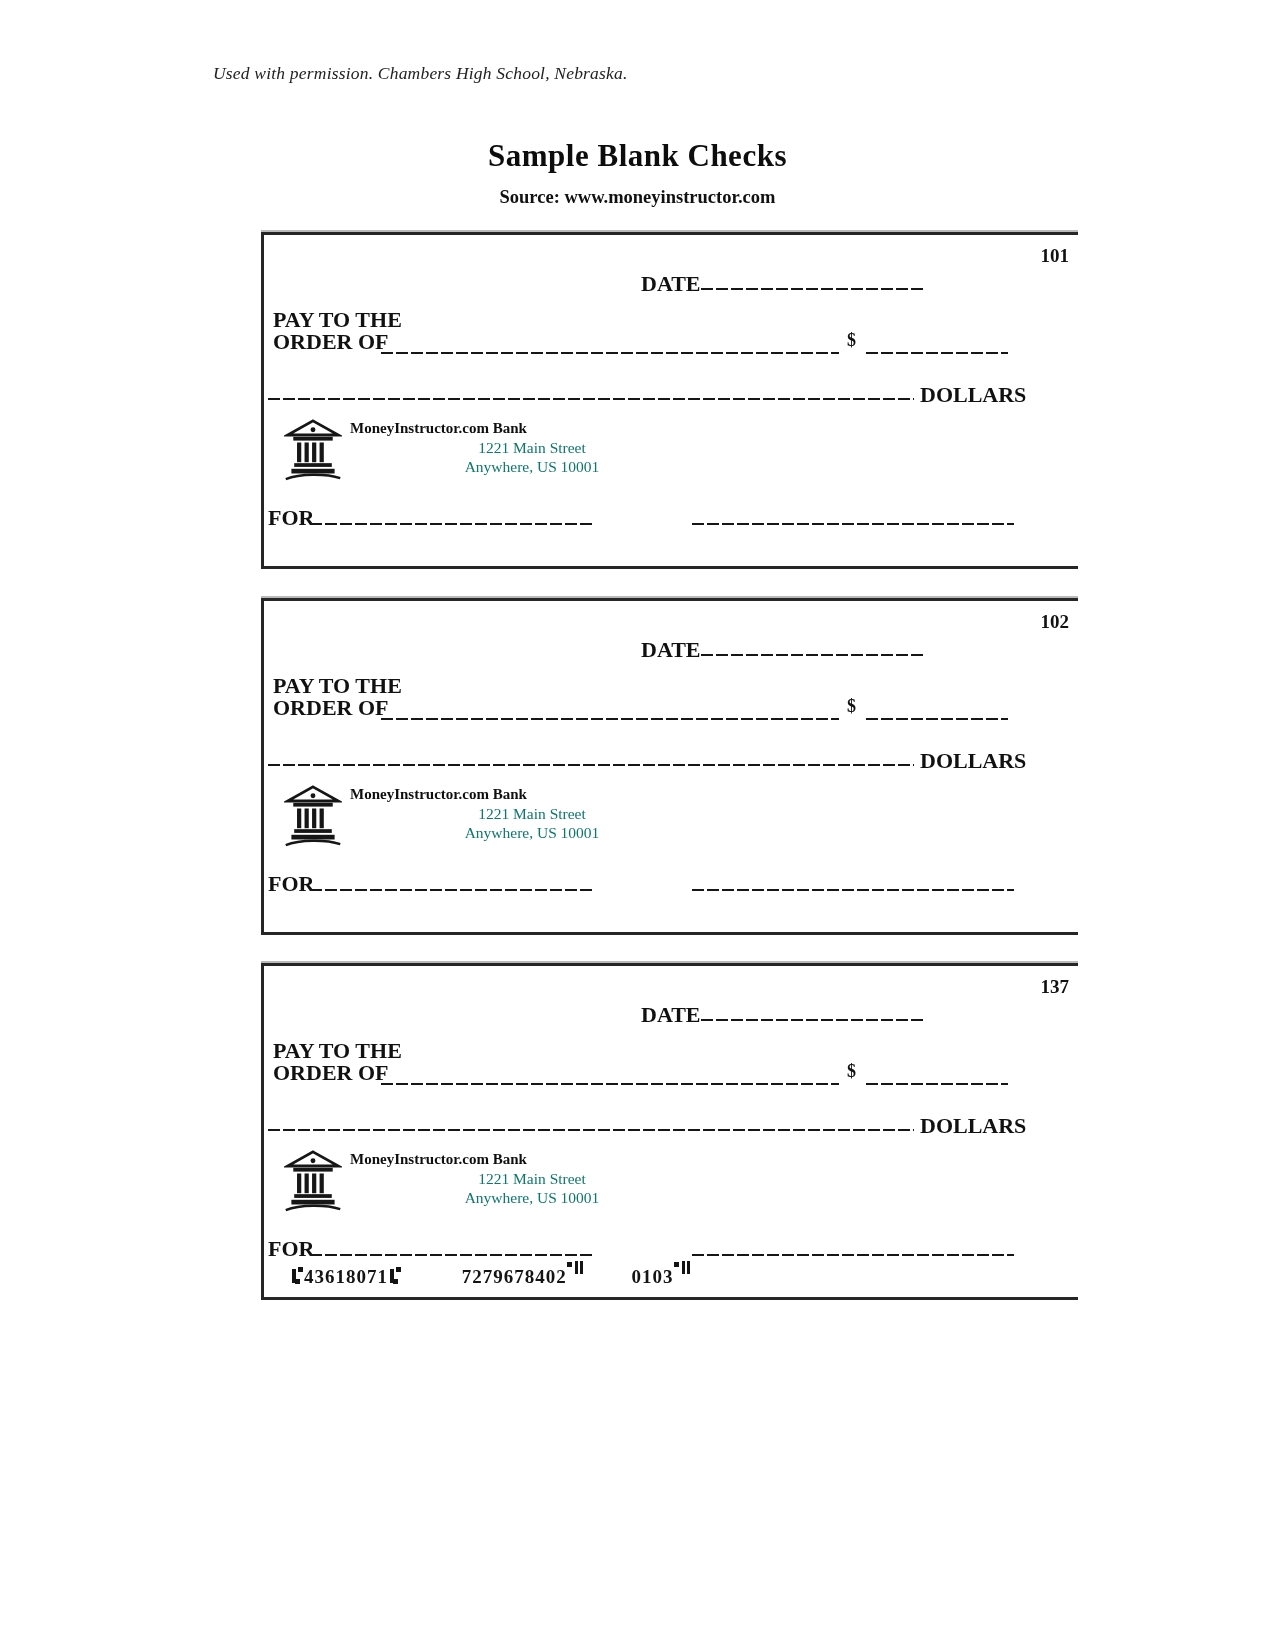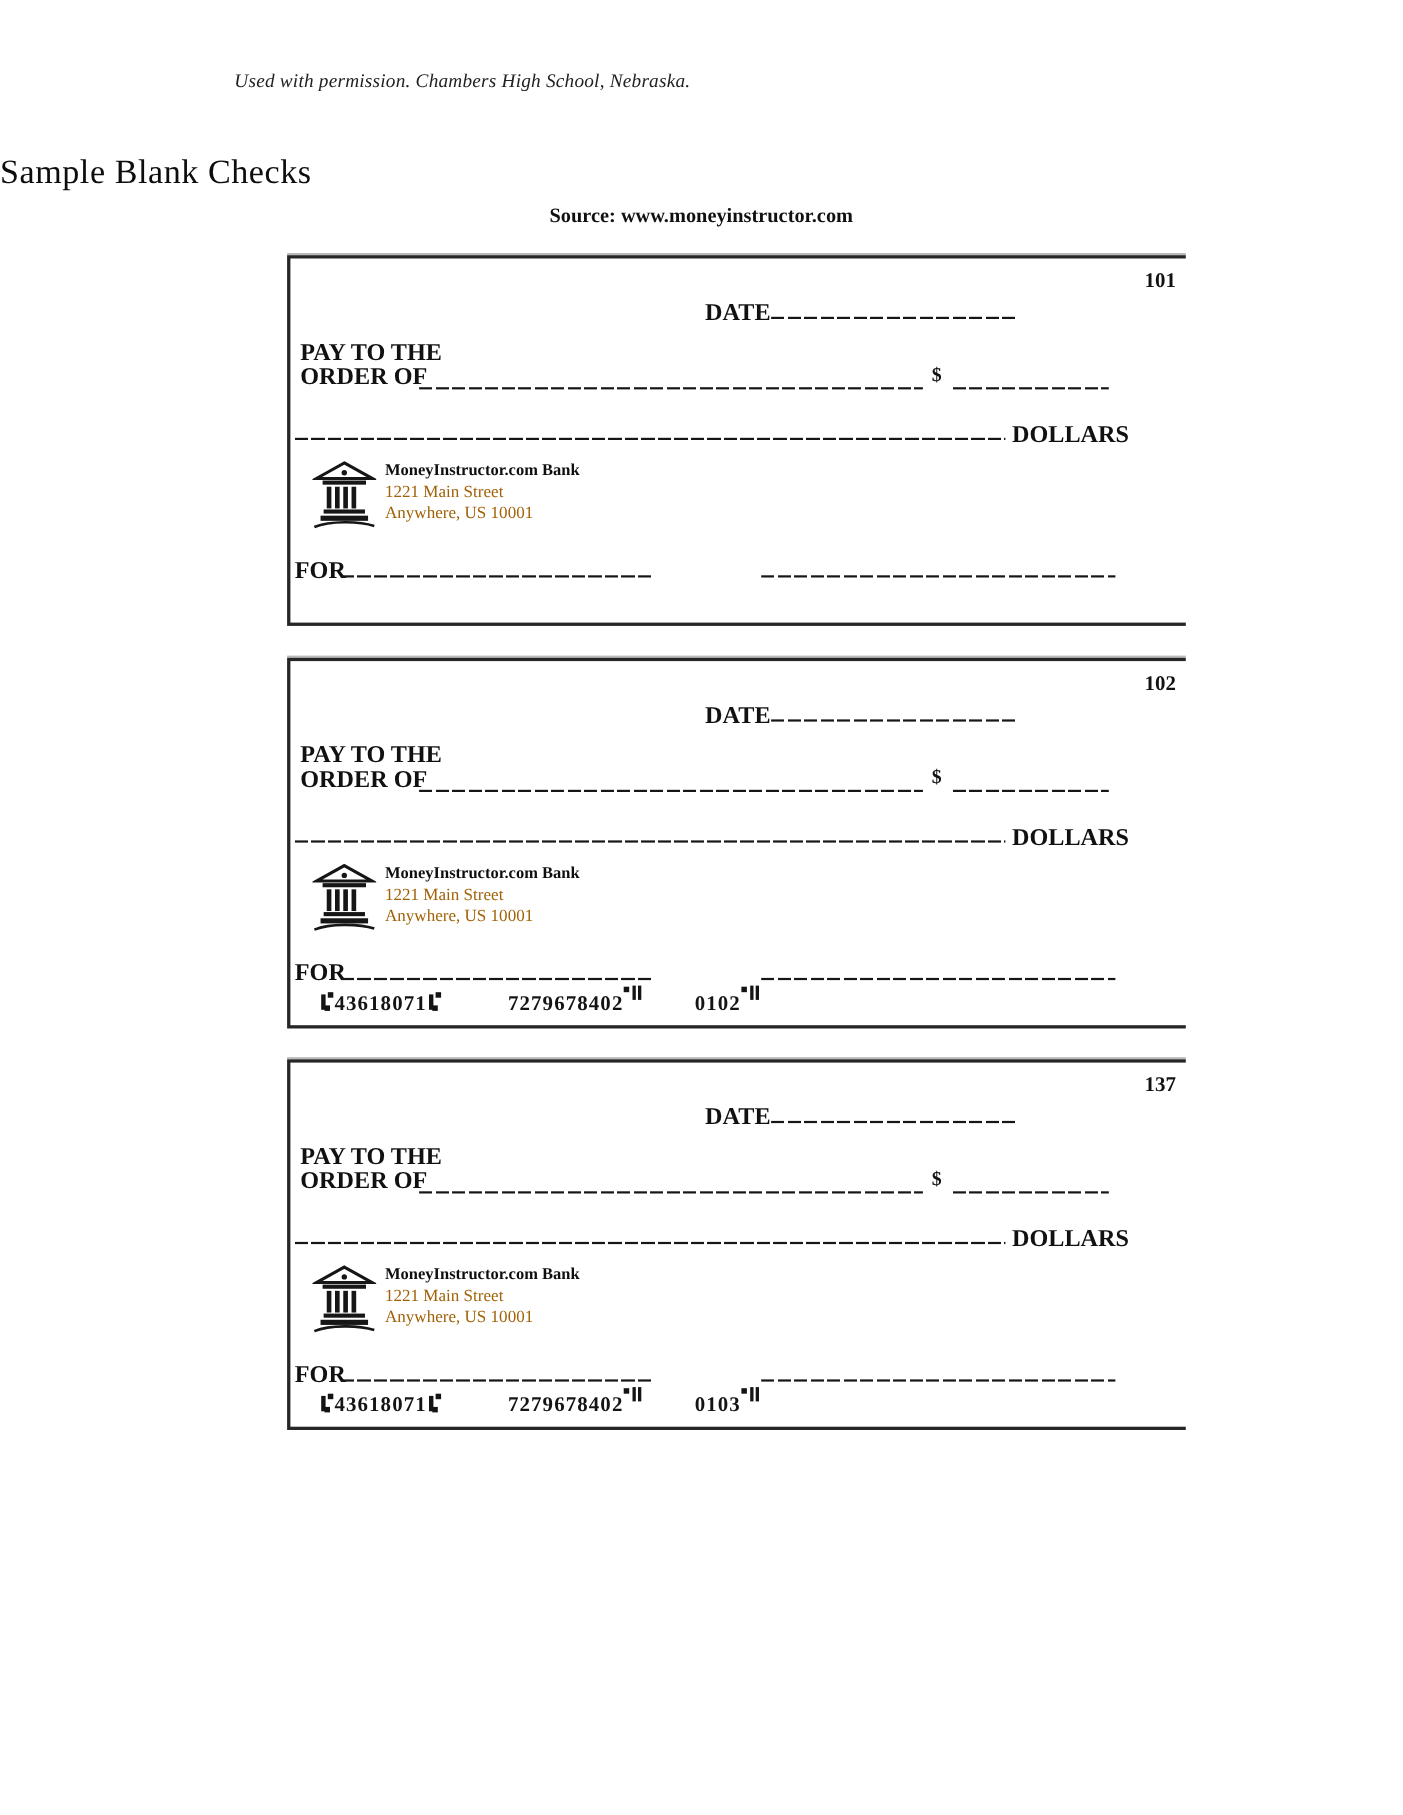--- a/index.html
+++ b/index.html
@@ -10,21 +10,21 @@
     font-family:"Liberation Serif","DejaVu Serif",serif;
     color:#1a1a1a;
     overflow:hidden;
   }
   .permission{
     position:absolute;left:213px;top:63px;
     font-style:italic;font-size:17.5px;letter-spacing:.2px;color:#222;
   }
   .title{
     position:absolute;left:0;top:138px;width:1275px;
-    text-align:left;font-weight:normal;font-size:31px;letter-spacing:.5px;color:#0d0d0d;
+    text-align:center;font-weight:bold;font-size:31px;letter-spacing:.5px;color:#0d0d0d;
   }
   .source{
     position:absolute;left:0;top:187px;width:1275px;
     text-align:center;font-weight:bold;font-size:18.5px;color:#111;
   }
   .check{
     position:absolute;left:225px;width:821px;height:331px;
     border:3px solid #262626;
     box-shadow:0 -2px 0 rgba(130,130,130,.55);
     background:#fff;
@@ -53,21 +53,21 @@
   .amount-line{left:602px;top:117px;width:142px;}
   .words-line{left:4px;top:163px;width:646px;}
   .memo-line{left:46px;top:288px;width:283px;}
   .sig-line{left:428px;top:288px;width:322px;}
   .bank{
     position:absolute;left:20px;top:182px;width:430px;
   }
   .bank-logo{position:absolute;left:0;top:2px;width:58px;height:62px;}
   .bank-text{margin-left:66px;}
   .bank-name{font-weight:bold;font-size:15px;line-height:22px;color:#0f0f0f;}
-  .bank-addr{font-size:15.5px;line-height:18.5px;color:#a16207;}
+  .bank-addr{font-size:15.5px;line-height:18.5px;color:#0f766e;text-align:center;}
   .micr{
     position:absolute;left:26px;top:296px;
     font-weight:bold;font-size:19px;letter-spacing:1px;color:#141414;white-space:nowrap;
   }
   .micr .grp{display:inline-block;}
   .micr .g2{margin-left:54px;}
   .micr .g3{margin-left:44px;}
   .m-transit{position:relative;display:inline-block;width:14px;height:18px;vertical-align:-2px;}
   .m-transit::before{content:"";position:absolute;left:2px;top:2px;width:4px;height:14px;background:#141414;}
   .m-transit::after{content:"";position:absolute;left:8px;top:0;width:5px;height:5px;background:#141414;box-shadow:-3px 12px 0 0 #141414;}
@@ -153,25 +153,20 @@
       </span>
       <div class="bank-text">
         <div class="bank-name">MoneyInstructor.com Bank</div>
         <div class="bank-addr">1221 Main Street</div>
         <div class="bank-addr">Anywhere, US 10001</div>
       </div>
     </div>
     <div class="lbl for-label">FOR</div>
     <div class="dashline memo-line"></div>
     <div class="dashline sig-line"></div>
-    <div class="micr">
-      <span class="grp"><span class="m-transit"></span><span>43618071</span><span class="m-transit"></span></span>
-      <span class="grp g2"><span>7279678402</span><span class="m-onus"></span></span>
-      <span class="grp g3"><span>0102</span><span class="m-onus"></span></span>
-    </div>
   </div>
 
   <div class="check c3">
     <div class="chk-number">137</div>
     <div class="lbl date-label">DATE</div>
     <div class="dashline date-line"></div>
     <div class="lbl payto">
       <span>PAY TO THE</span>
       <span>ORDER OF</span>
     </div>

